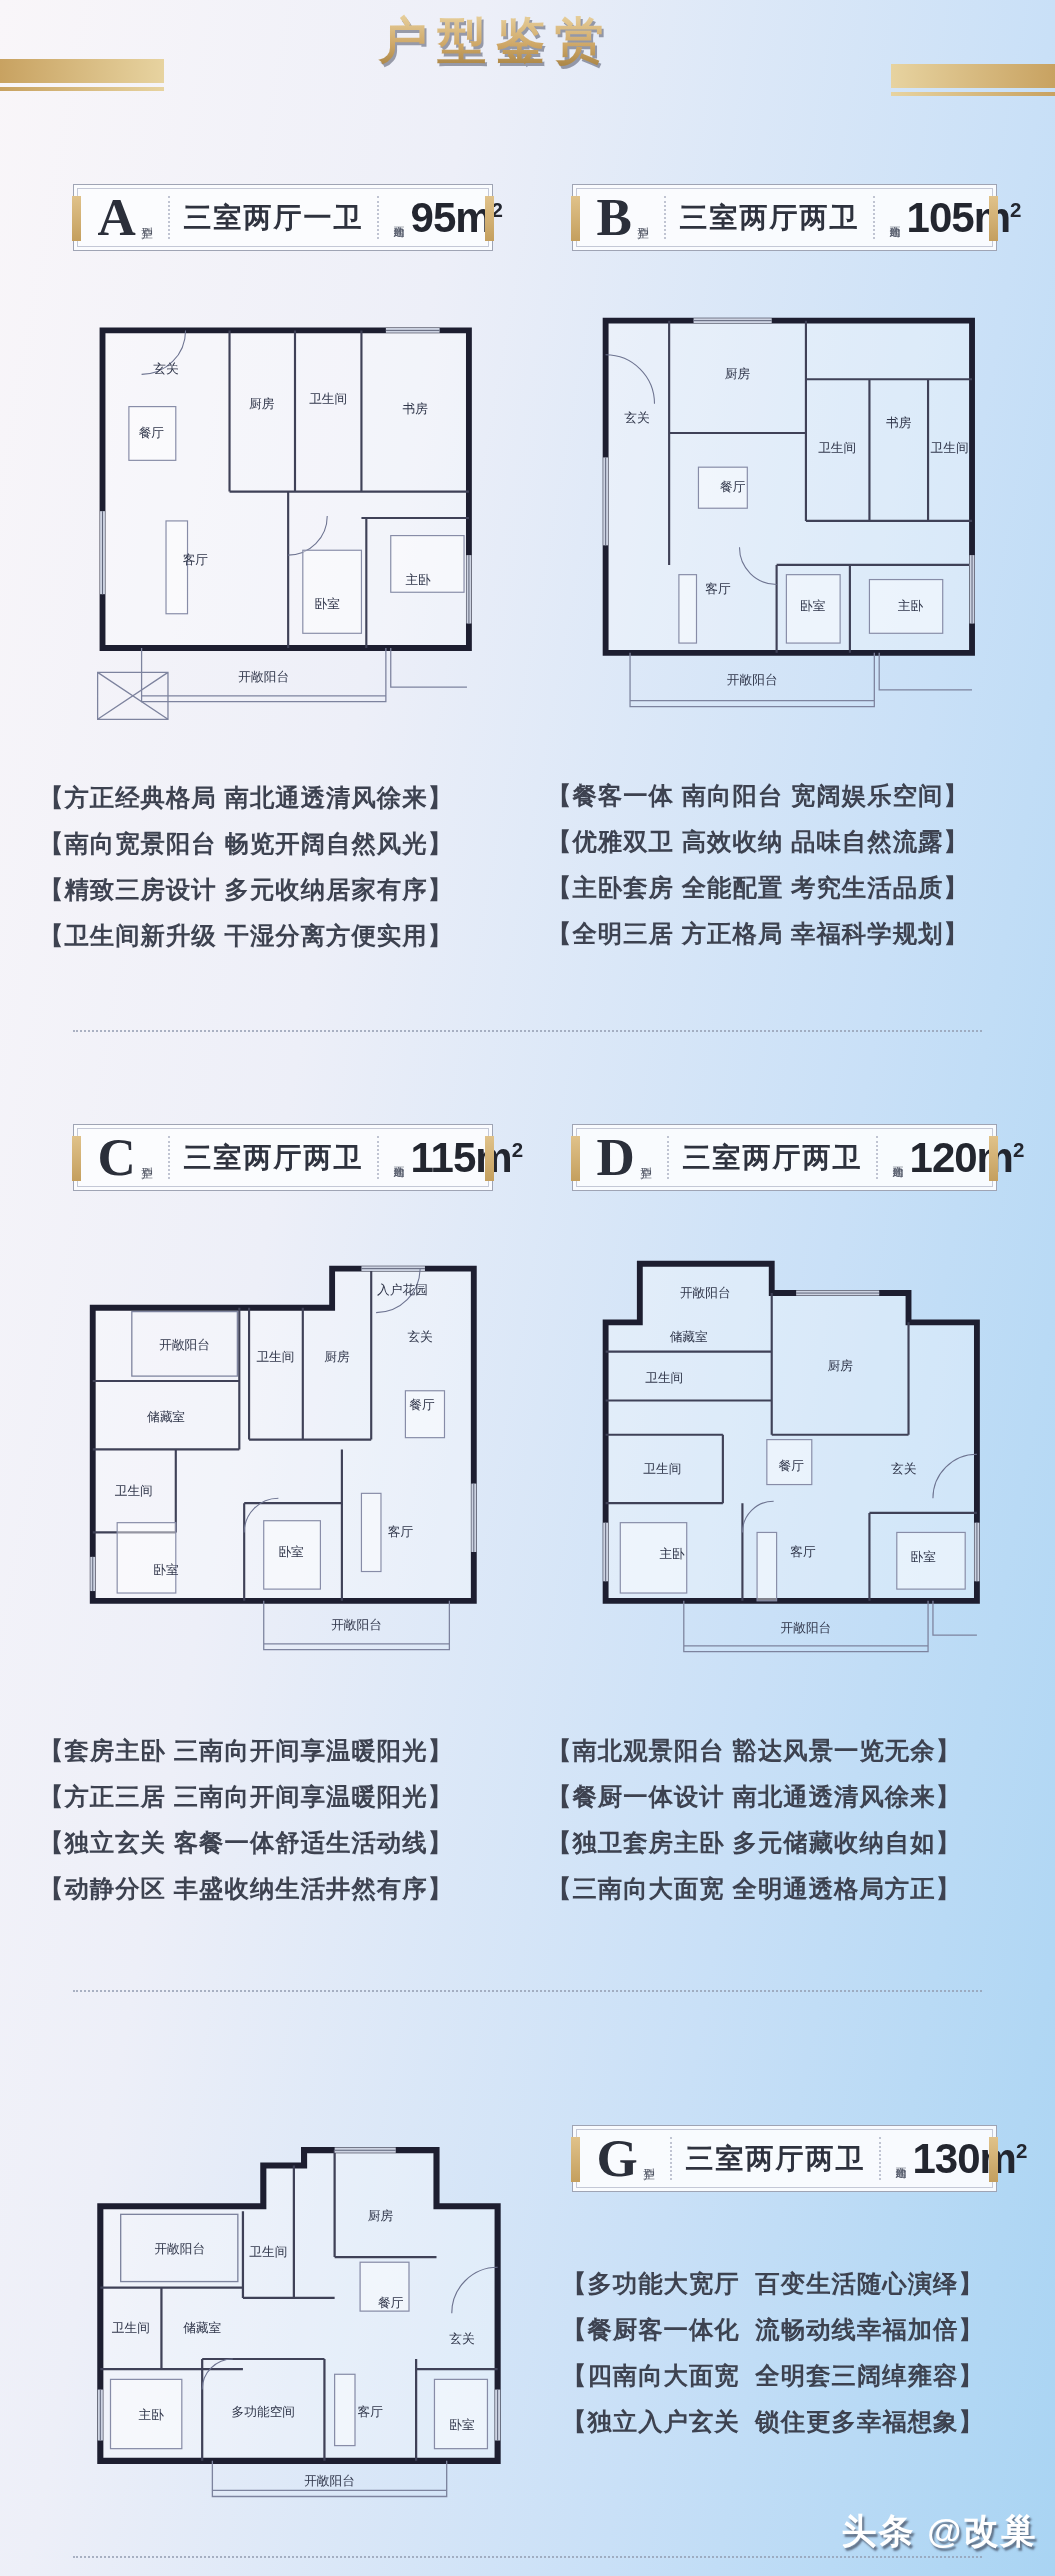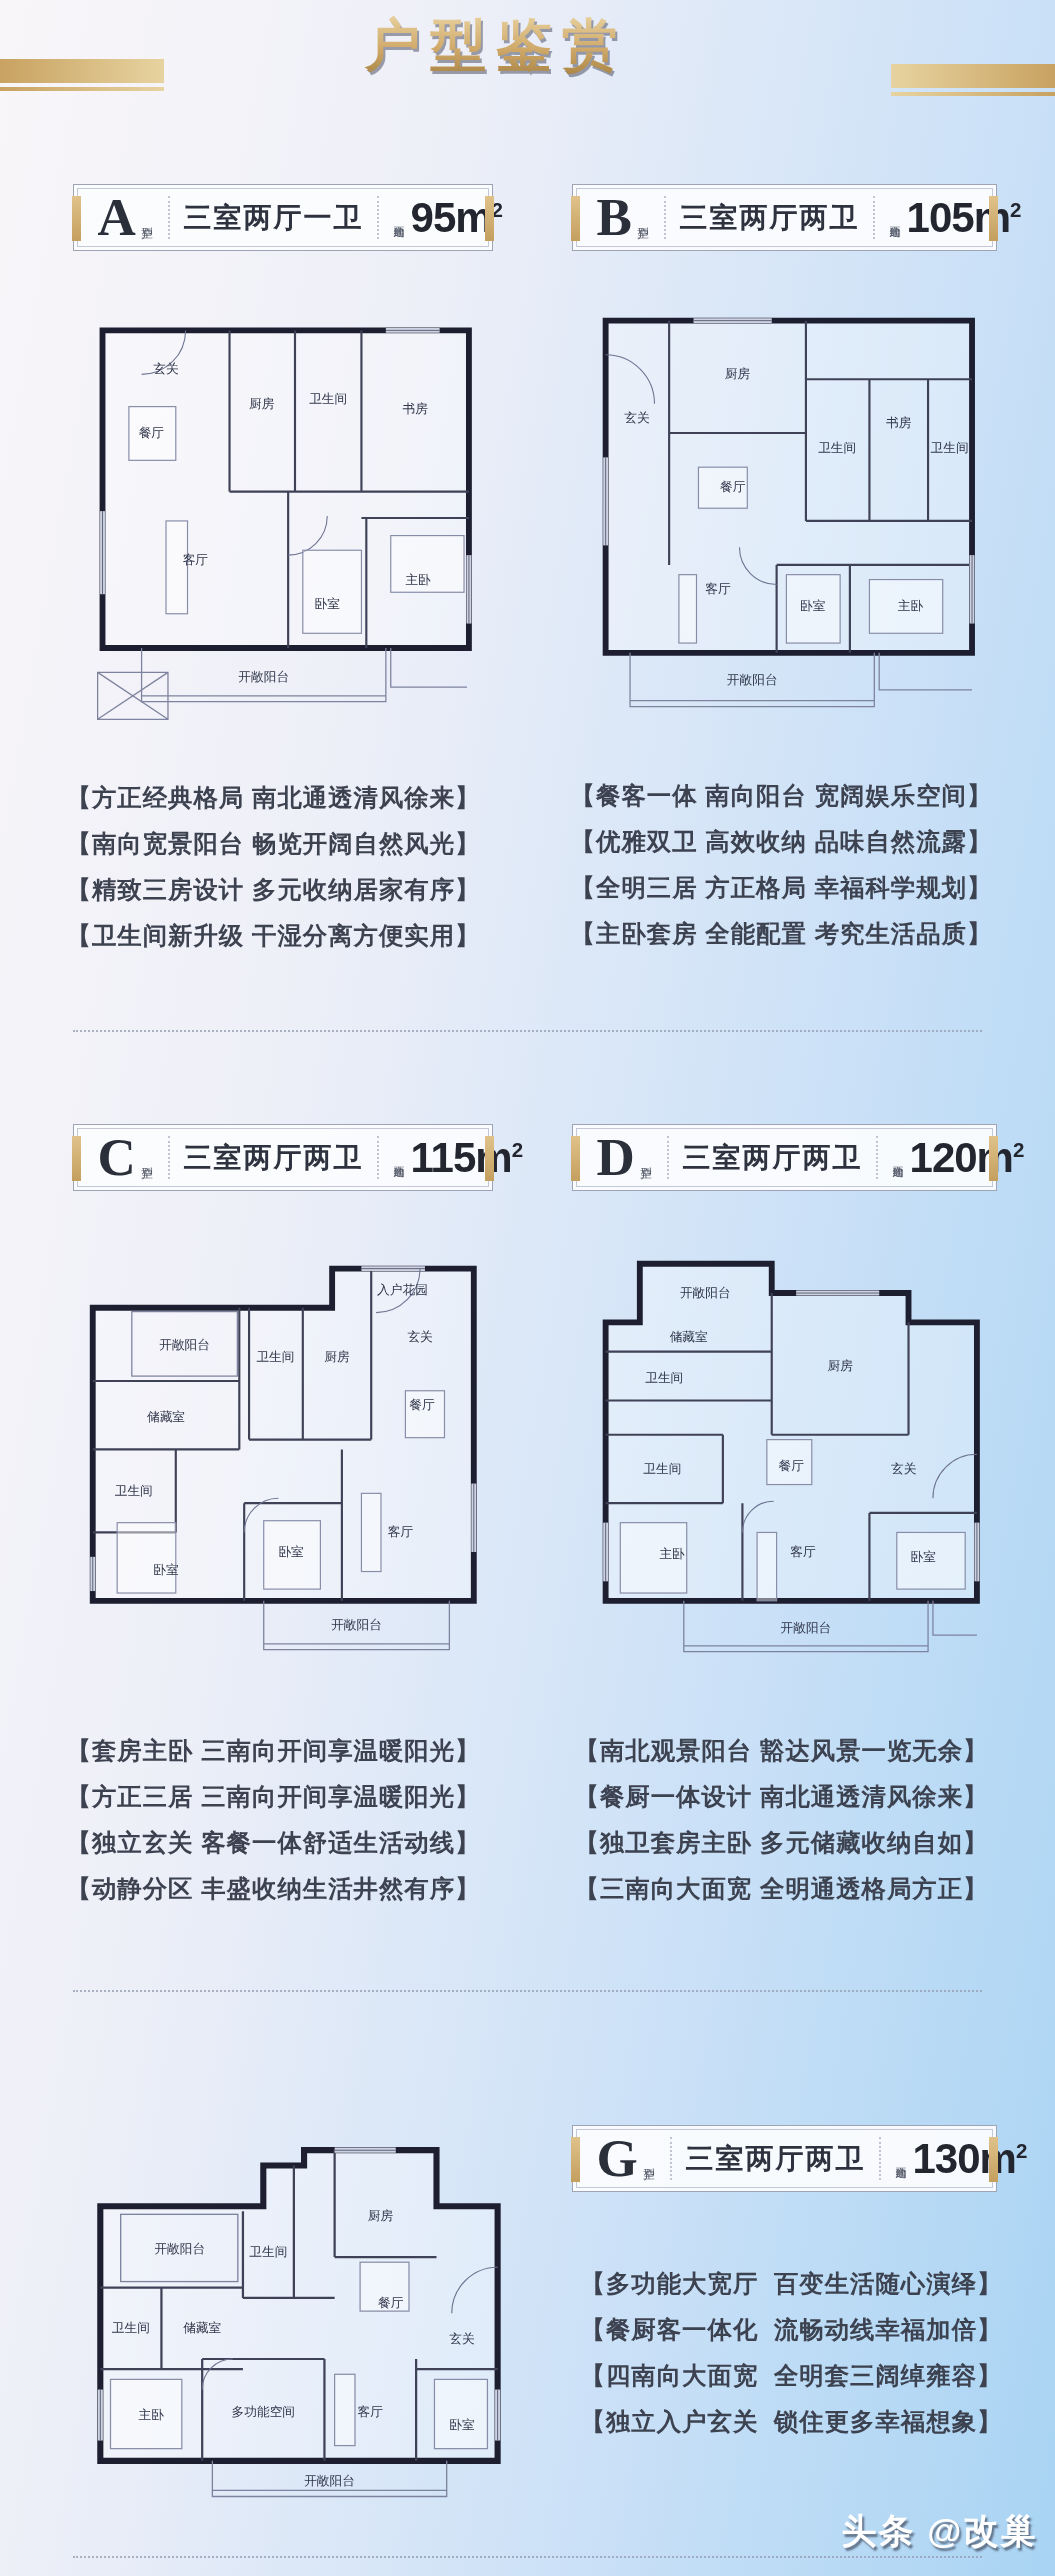--- a/index.html
+++ b/index.html
@@ -4,21 +4,21 @@
 <style>
   html,body{margin:0;padding:0;}
   #page{
     position:relative;width:1055px;height:2576px;overflow:hidden;
     background:linear-gradient(100deg,#f9f6f9 0%,#edeff8 32%,#c9e0f7 70%,#a9d4f3 100%);
     font-family:"Liberation Sans",sans-serif;color:#333;
   }
   
   .title-text{
     position:absolute;top:7.8px;left:0;width:992px;text-align:center;
-    font-family:"Liberation Serif",serif;font-weight:bold;font-size:56px;letter-spacing:9.8px;
+    font-family:"Liberation Serif",serif;font-weight:bold;font-size:49px;letter-spacing:9.8px;
     background:linear-gradient(180deg,#ecd8a8 0%,#cfa868 55%,#9e7a3a 100%);
     -webkit-background-clip:text;background-clip:text;color:transparent;
     filter:drop-shadow(2.9px 3.9px 0 rgba(45,48,70,.45));
   }
   .deco{position:absolute;width:164px;height:37px;}
   .deco .bar{height:23.5px;background:linear-gradient(90deg,#c8a261,#e7d3a0);}
   .deco .line{height:3.9px;margin-top:4.9px;background:linear-gradient(90deg,#c8a261,#e7d3a0);}
   .deco.left{left:0;top:59px;}
   .deco.right{right:0;top:64px;}
   .deco.right .bar{background:linear-gradient(90deg,#e7d3a0,#c8a261);}
@@ -49,21 +49,21 @@
   .rooms{position:absolute;left:0;top:0;width:100%;height:100%;}
   .room-label{position:absolute;transform:translate(-50%,-50%);font-size:12.7px;color:#2f3549;white-space:nowrap;}
   .outer{stroke:#1d1e30;stroke-width:6;fill:rgba(255,255,255,.30);stroke-linecap:square;}
   .i{stroke:#3f4157;stroke-width:2.2;fill:none;}
   .t{stroke:#7d839e;stroke-width:1.3;fill:none;}
   .f{stroke:#878ca7;stroke-width:1.2;fill:rgba(255,255,255,.45);}
   .arc{stroke:#6d7390;stroke-width:1.1;fill:none;}
   .winA{stroke:#ccd2e1;stroke-width:5;}
   .winB{stroke:#5d6378;stroke-width:1;}
   
-  .features{position:absolute;text-align:center;}
+  .features{position:absolute;}
   .feature-line{font-size:24.4px;font-weight:bold;color:#3d4250;letter-spacing:1px;line-height:46px;white-space:nowrap;}
   
   .divider{position:absolute;left:73px;width:909px;border-top:2px dotted #939cb0;opacity:.75;}
   .watermark{
     position:absolute;right:17.6px;top:2508px;font-size:35px;font-weight:bold;color:#ffffff;
     letter-spacing:2px;text-shadow:2px 2.9px 2px rgba(70,80,100,.75);
   }
 </style>
 </head>
 <body>
@@ -204,22 +204,22 @@
 
   <div class="features" style="left:39px;top:775px;width:469px;">
       <div class="feature-line">【方正经典格局 南北通透清风徐来】</div>
       <div class="feature-line">【南向宽景阳台 畅览开阔自然风光】</div>
       <div class="feature-line">【精致三房设计 多元收纳居家有序】</div>
       <div class="feature-line">【卫生间新升级 干湿分离方便实用】</div>
     </div>
   <div class="features" style="left:547px;top:773px;width:469px;">
       <div class="feature-line">【餐客一体 南向阳台 宽阔娱乐空间】</div>
       <div class="feature-line">【优雅双卫 高效收纳 品味自然流露】</div>
+      <div class="feature-line">【主卧套房 全能配置 考究生活品质】</div>
       <div class="feature-line">【全明三居 方正格局 幸福科学规划】</div>
-      <div class="feature-line">【主卧套房 全能配置 考究生活品质】</div>
     </div>
 
   <div class="divider" style="top:1030px;"></div>
 
   <div class="plan-header" style="left:73px;top:1124px;width:420px;">
     <span class="gold-bar left"></span>
     <span class="gold-bar right"></span>
     <div class="ph-inner">
       <div class="ph-letter-group">
         <span class="ph-letter">C</span>

